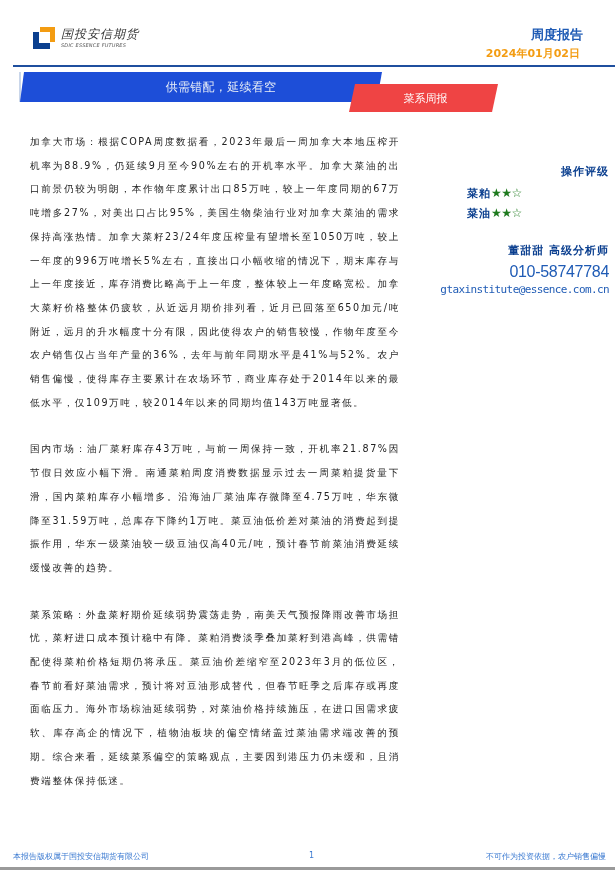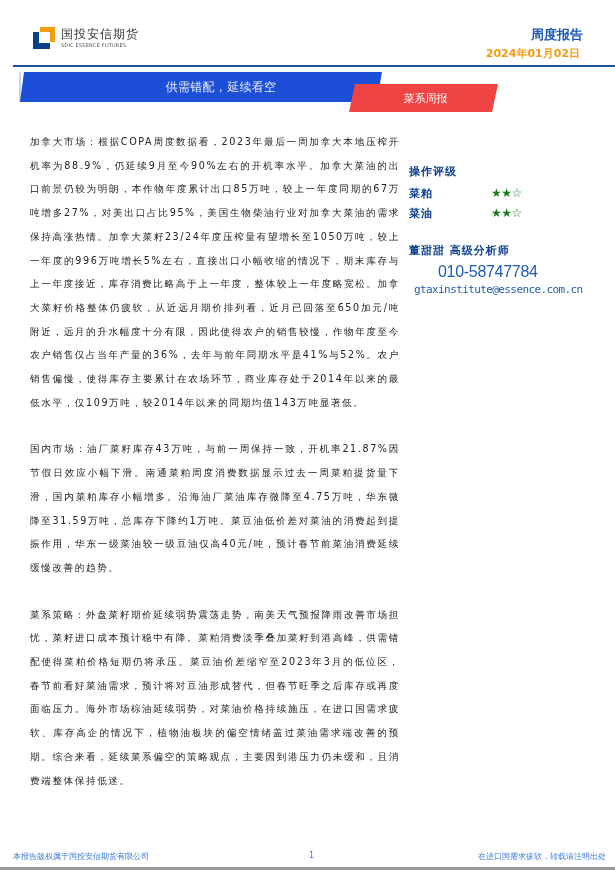--- a/index.html
+++ b/index.html
@@ -1,20 +1,20 @@
 <!DOCTYPE html>
 <html><head>
 <meta charset="utf-8">
 <style>
   * { box-sizing: border-box; margin: 0; padding: 0; }
   html, body { width: 615px; height: 870px; background: #ffffff; overflow: hidden; }
   body { position: relative; font-family: "DejaVu Sans", sans-serif; color: #222; }
 
   
-  .logo { position: absolute; left: 33px; top: 27px; display: flex; align-items: center; }
+  .logo { position: absolute; left: 33px; top: 27px; display: flex; align-items: center; font-style: italic; }
   .logo-mark { position: relative; width: 22px; height: 22px; margin-right: 6px; }
   .logo-mark .blue { position: absolute; left: 0; top: 5px; width: 17px; height: 17px; border-left: 6px solid #0b3f8f; border-bottom: 6px solid #0b3f8f; }
   .logo-mark .orange { position: absolute; left: 7px; top: 0; width: 15px; height: 15px; background: #f39c12; border-radius: 0 0 0 0; }
   .logo-mark .orange:after { content: ""; position: absolute; left: 0; top: 5px; width: 10px; height: 10px; background: #ffffff; }
   .logo-text { display: flex; flex-direction: column; line-height: 1; }
   .logo-cn { font-size: 12px; color: #333; letter-spacing: 1px; }
   .logo-en { font-size: 5px; color: #555; margin-top: 3px; letter-spacing: 0.2px; }
 
   .report-type { position: absolute; right: 32px; top: 26px; font-size: 13px; font-weight: bold; color: #1f5bb5; }
   .report-date { position: absolute; right: 35px; top: 46px; font-size: 11px; font-weight: bold; color: #f39c12; }
@@ -26,21 +26,21 @@
   .banner-edge { position: absolute; left: 19px; top: 72px; width: 2px; height: 30px; background: #c9d6ea; }
   .banner-title { color: #e8eef7; font-size: 12px; letter-spacing: 0.3px; padding-left: 40px; }
   .tab { position: absolute; left: 349px; top: 84px; width: 149px; height: 28px; background: #ef4444; clip-path: polygon(6px 0, 100% 0, 96% 100%, 0 100%); display: flex; align-items: center; justify-content: center; }
   .tab-label { color: #ffffff; font-size: 11px; padding-left: 4px; }
 
   
   .content { position: absolute; left: 30px; top: 130px; width: 370px; }
   .para { font-size: 9.6px; line-height: 23.7px; color: #222; letter-spacing: 1.6px; text-align: justify; margin-bottom: 23px; }
 
   
-  .sidebar { position: absolute; left: 409px; top: 164px; width: 200px; }
+  .sidebar { position: absolute; left: 409px; top: 164px; width: 200px; text-align: right; }
   .rating-title { font-size: 11px; color: #0b3f8f; font-weight: bold; letter-spacing: 1px; height: 19px; }
   .rating-row { display: flex; align-items: center; height: 20px; }
   .rating-name { width: 82px; font-size: 11px; color: #0b3f8f; font-weight: bold; letter-spacing: 1px; }
   .stars { font-size: 12px; color: #1e7a1e; letter-spacing: -0.5px; }
   .analyst { margin-top: 20px; font-size: 11px; color: #0b3f8f; font-weight: bold; letter-spacing: 1px; height: 20px; }
   .code { font-size: 11px; color: #1f5bb5; font-family: "DejaVu Sans Mono", monospace; height: 20px; letter-spacing: -0.3px; }
   .phone { font-size: 16px; color: #1f5bb5; font-family: Liberation Sans, sans-serif; height: 20px; padding-left: 5px; letter-spacing: -0.3px; margin-left: 24px; }
   .email { font-size: 11px; color: #1f5bb5; font-family: "DejaVu Sans Mono", monospace; height: 20px; padding-left: 5px; letter-spacing: -0.6px; }
 
   
@@ -92,15 +92,15 @@
     <span class="stars">★★☆</span>
   </div>
   <div class="analyst">董甜甜 高级分析师</div>
   <div class="phone">010-58747784</div>
   <div class="email">gtaxinstitute@essence.com.cn</div>
 </div>
 
 <div class="footer">
   <span class="footer-left">本报告版权属于国投安信期货有限公司</span>
   <span class="footer-center">1</span>
-  <span class="footer-right">在进口国需求疲软，转载请注明出处</span>
+  <span class="footer-right">不可作为投资依据，农户销售偏慢</span>
 </div>
 <div class="footer-line"></div>
 
 </body></html>

